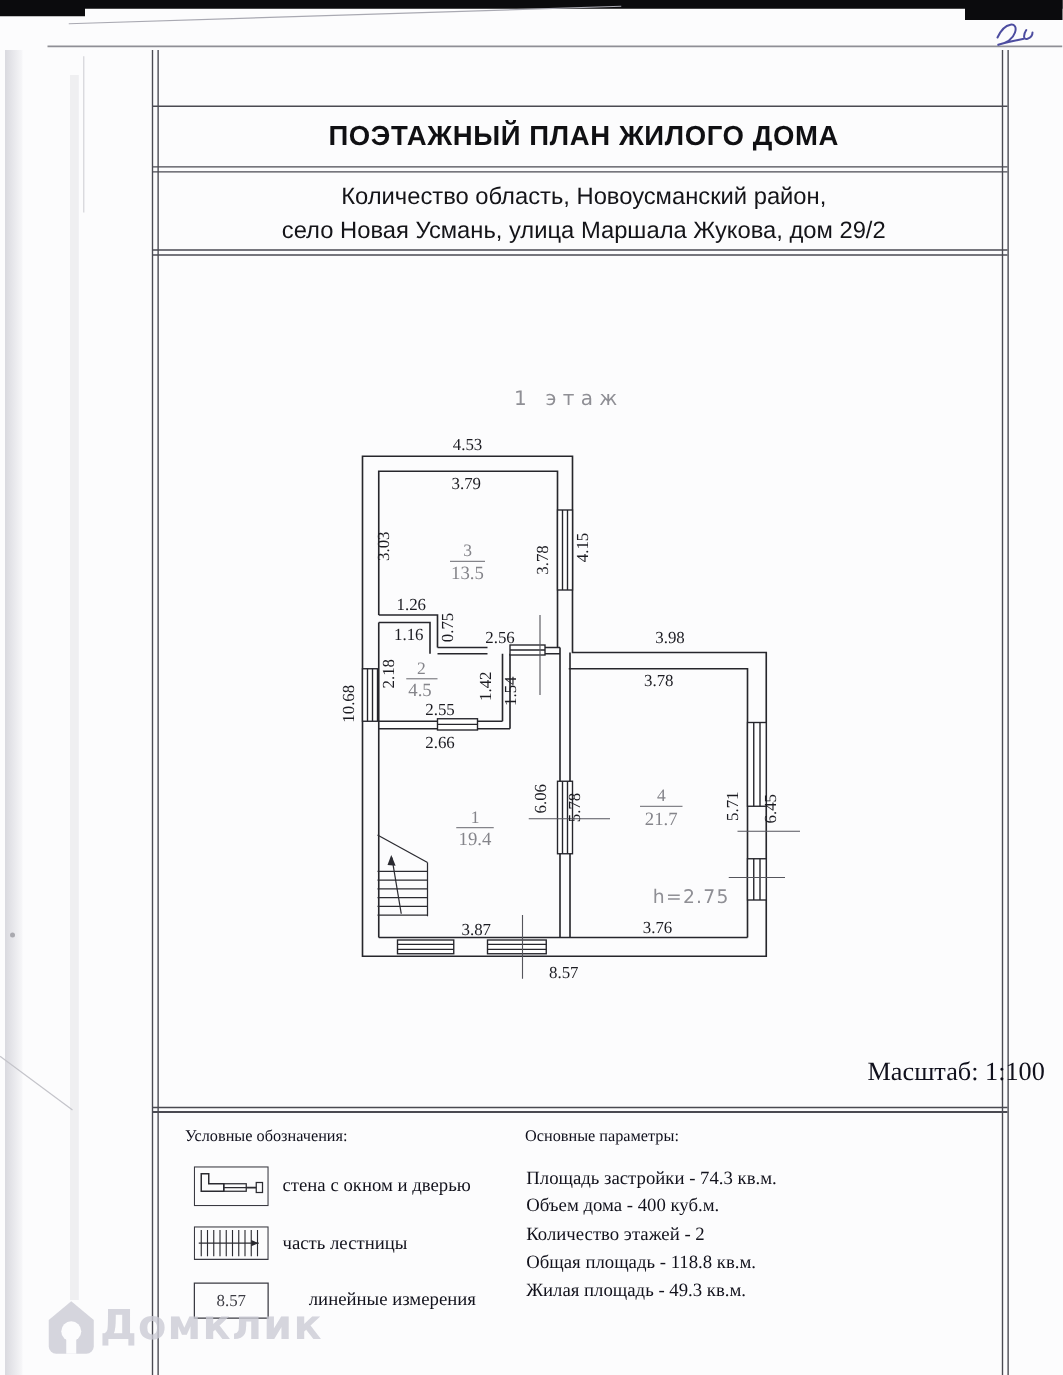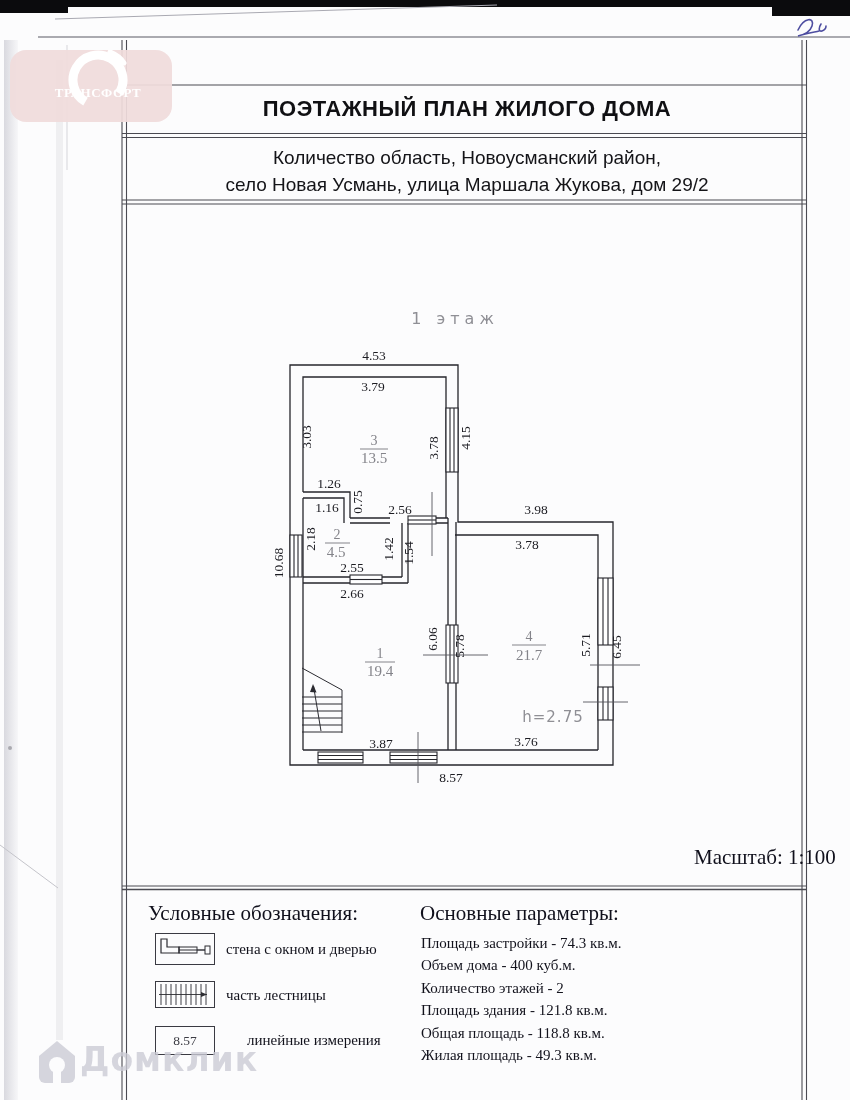--- a/index.html
+++ b/index.html
@@ -11,21 +11,21 @@
   .topbar-l{left:0;top:0;width:68px;height:13px;background:#0b0b0d;}
   .topbar-r{left:772px;top:0;width:78px;height:16px;background:#0b0b0d;}
   .fold1{left:4px;top:40px;width:14px;height:1060px;background:linear-gradient(to right,#d9d9df,#f7f7f9);}
   .fold2{left:56px;top:60px;width:7px;height:980px;background:rgba(208,208,216,0.30);}
   
   .title{left:127px;top:96px;width:680px;text-align:center;font-family:"Liberation Sans",sans-serif;
          font-weight:bold;font-size:22px;letter-spacing:0.5px;color:#101013;}
   .addr{left:127px;top:144px;width:680px;text-align:center;font-family:"Liberation Sans",sans-serif;
         font-size:19px;line-height:27px;color:#141418;}
   
-  .sec-h{font-size:21px;color:#10101c;}
+  .sec-h{font-size:13px;color:#10101c;}
   .legend-title{left:148px;top:901px;}
   .params-title{left:420px;top:901px;}
   .scale{left:694px;top:845px;font-size:21px;color:#10101c;}
   .params{left:421px;top:932px;width:360px;font-size:15px;color:#12121c;line-height:22.4px;}
   .leg-label{font-size:15px;color:#12121c;}
   .lbl-wall{left:226px;top:941px;text-align:center;}
   .lbl-stairs{left:226px;top:987px;text-align:right;}
   .lbl-measure{left:247px;top:1032px;}
   
   .transfort{left:10px;top:50px;width:162px;height:72px;background:rgba(240,219,219,0.93);border-radius:16px;}
@@ -216,33 +216,25 @@
   <div class="abs" style="left:155px;top:1026px;width:58px;height:27px;border:1px solid #3a3a42;
        text-align:center;line-height:27px;font-size:13.5px;color:#3c3c44;">8.57</div>
   <div class="abs leg-label lbl-measure">линейные измерения</div>
 
   <div class="abs sec-h params-title">Основные параметры:</div>
   <div class="abs scale">Масштаб:  1:100</div>
   <div class="abs params">
     <div>Площадь застройки - 74.3 кв.м.</div>
     <div>Объем дома - 400 куб.м.</div>
     <div>Количество этажей - 2</div>
-    <div>Площадь здания - 121.8 кв.м.</div>
     <div>Общая площадь  - 118.8 кв.м.</div>
     <div>Жилая площадь  - 49.3 кв.м.</div>
   </div>
 
   <svg class="abs" style="left:38px;top:1040px" width="38" height="44" viewBox="0 0 38 44">
     <path d="M19,1 L37,16 V37 a6,6 0 0 1 -6,6 H7 a6,6 0 0 1 -6,-6 V16 Z" fill="rgba(203,203,212,0.8)"></path>
     <circle cx="19" cy="25" r="8" fill="#fcfcfd"></circle>
     <rect x="15" y="29" width="8" height="14" fill="#fcfcfd"></rect>
   </svg>
   <div class="abs domclick-text">Домклик</div>
 
-  <div class="abs transfort">
-    <svg width="162" height="72" viewBox="0 0 162 72">
-      <circle cx="88" cy="30" r="25" fill="none" stroke="#ffffff" stroke-width="9" stroke-dasharray="118 40" transform="rotate(120 88 30)"></circle>
-      <path d="M100,2 q10,4 14,11" fill="none" stroke="#ffffff" stroke-width="5" stroke-linecap="round"></path>
-      <text x="88" y="47" text-anchor="middle" font-family="Liberation Sans, sans-serif" font-weight="bold" font-size="13" letter-spacing="0.5" fill="#ffffff">ТРАНСФОРТ</text>
-    </svg>
-  </div>
 
 </div>
 
 </body></html>

